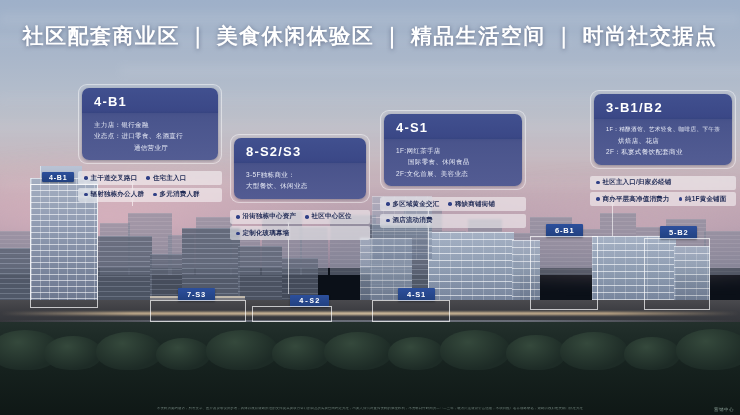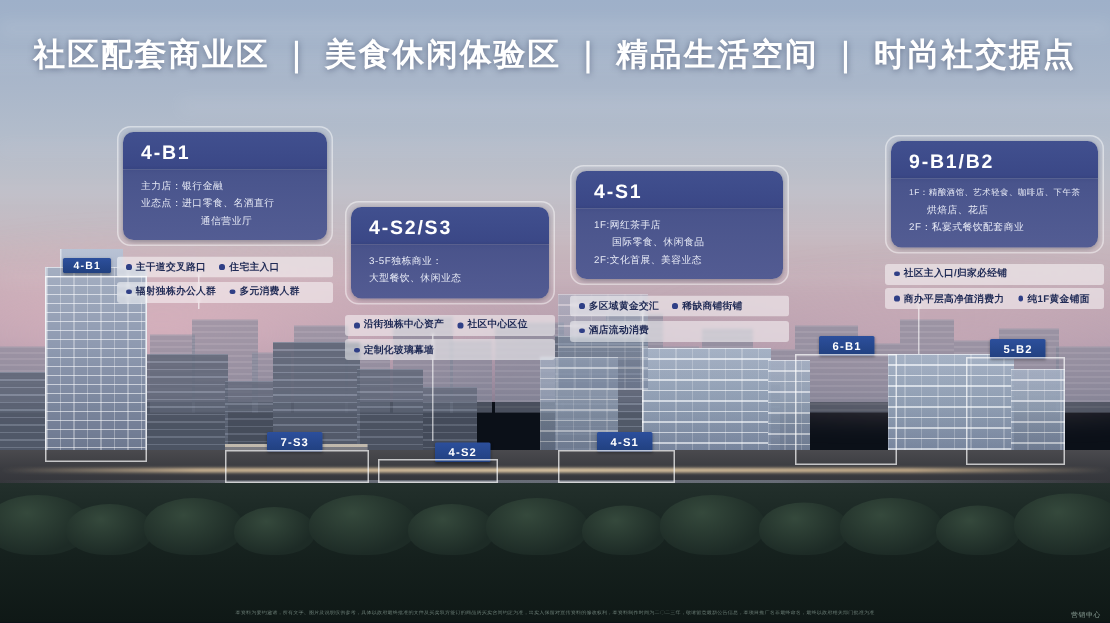--- a/index.html
+++ b/index.html
@@ -409,21 +409,21 @@
           <span class="bdot"></span>
           <span class="btext">多元消费人群</span>
         </div>
       </div>
     </div>
   </div>
 
   <div class="callout" style="left:230px; top:134px; width:140px;">
     <div class="card-wrap">
       <div class="card-head">
-        <div class="card-head-text">4-S2/S3</div>
+        <div class="card-head-text">8-S2/S3</div>
       </div>
       <div class="card-body">
         <div class="card-line">3-5F独栋商业：</div>
         <div class="card-line">大型餐饮、休闲业态</div>
       </div>
     </div>
     <div class="bullets">
       <div class="brow">
         <div class="bitem">
           <span class="bdot"></span>
@@ -470,21 +470,21 @@
           <span class="bdot"></span>
           <span class="btext">酒店流动消费</span>
         </div>
       </div>
     </div>
   </div>
 
   <div class="callout" style="left:590px; top:90px; width:146px;">
     <div class="card-wrap">
       <div class="card-head">
-        <div class="card-head-text">9-B1/B2</div>
+        <div class="card-head-text">3-B1/B2</div>
       </div>
       <div class="card-body">
         <div class="card-line" style="font-size:5.6px;">1F：精酿酒馆、艺术轻食、咖啡店、下午茶</div>
         <div class="card-line ind">烘焙店、花店</div>
         <div class="card-line">2F：私宴式餐饮配套商业</div>
       </div>
     </div>
     <div class="bullets">
       <div class="brow">
         <div class="bitem">
@@ -504,21 +504,21 @@
       </div>
     </div>
   </div>
 
   <div class="btag btag-sm" style="left:42px; top:172px;">4-B1</div>
   <div class="tagbox" style="left:30px; top:184px; width:68px; height:124px;"></div>
 
   <div class="btag" style="left:178px; top:288px;">7-S3</div>
   <div class="tagbox" style="left:150px; top:300px; width:96px; height:22px;"></div>
 
-  <div class="btag" style="left:290px; top:295px;">4-S2</div>
+  <div class="btag" style="left:290px; top:295px;font-family:Liberation Mono, monospace;">4-S2</div>
   <div class="tagbox" style="left:252px; top:306px; width:80px; height:16px;"></div>
 
   <div class="btag" style="left:398px; top:288px;">4-S1</div>
   <div class="tagbox" style="left:372px; top:300px; width:78px; height:22px;"></div>
 
   <div class="btag" style="left:546px; top:224px;">6-B1</div>
   <div class="tagbox" style="left:530px; top:236px; width:68px; height:74px;"></div>
 
   <div class="btag" style="left:660px; top:226px;">5-B2</div>
   <div class="tagbox" style="left:644px; top:238px; width:66px; height:72px;"></div>

